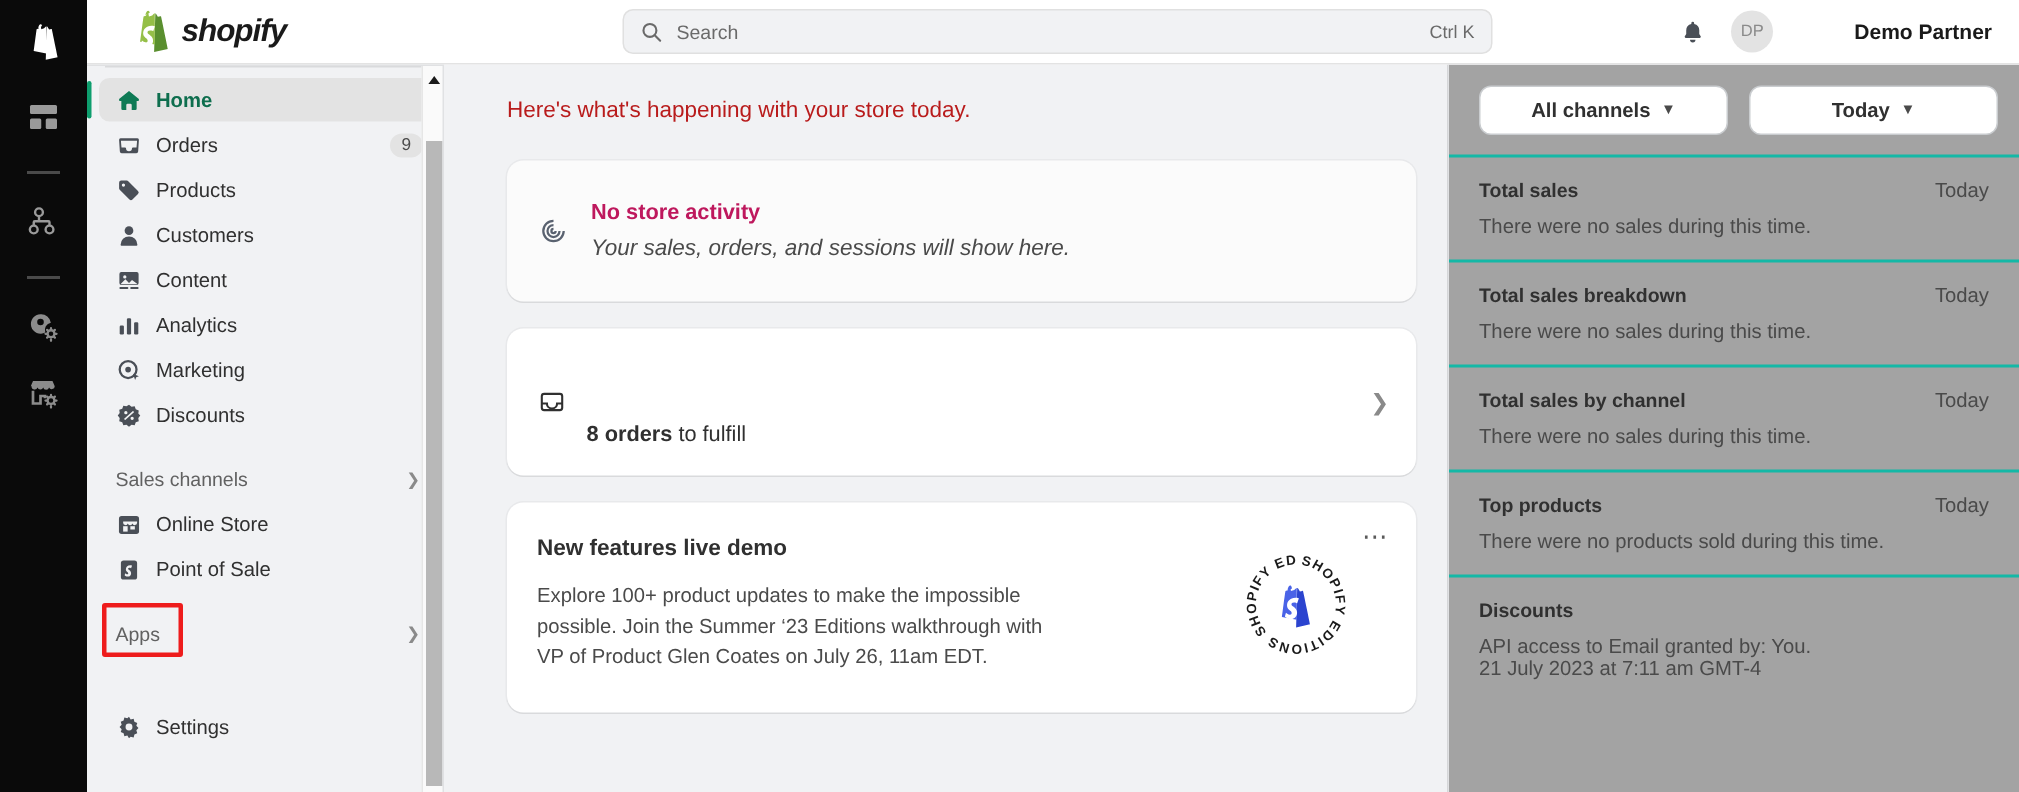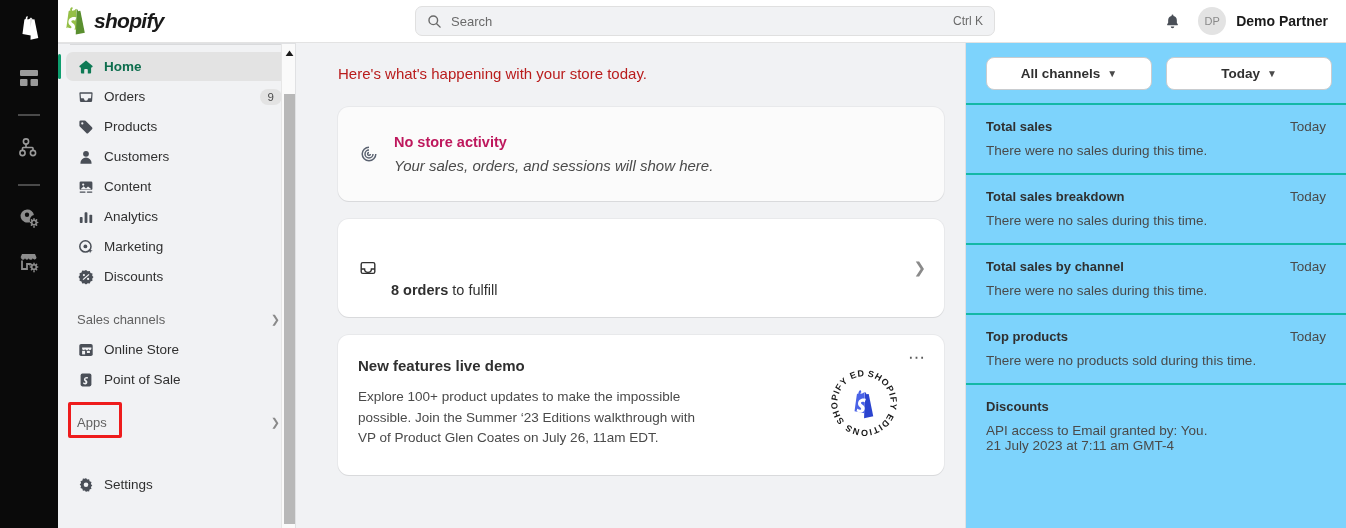--- a/index.html
+++ b/index.html
@@ -30,42 +30,42 @@
   
   .right-of-rail { display: flex; flex-direction: column; width: 1288px; height: 528px; }
 
   
   .topbar {
     height: 43px; background: #ffffff;
     display: flex; align-items: center;
     border-bottom: 1px solid #e3e3e3;
     flex: 0 0 43px; position: relative;
   }
-  .brand { display: flex; align-items: center; gap: 7px; padding-left: 3px; width: 357px; }
+  .brand { display: flex; align-items: center; gap: 7px; padding-left: 30px; width: 357px; }
   .brand-word { font-size: 21px; font-weight: bold; font-style: italic; letter-spacing: -0.7px; color: #1a1a1a; }
 
   .searchwrap { flex: 0 0 580px; display: flex; justify-content: center; }
   .search {
     width: 580px; height: 30px;
     background: #f1f2f4; border: 1px solid #e0e0e0; border-radius: 7px;
     display: flex; align-items: center; padding: 0 11px; gap: 9px;
   }
   .search .ph { flex: 1; font-size: 13px; color: #6a6a6a; }
   .search .kbd { font-size: 12px; color: #6a6a6a; }
 
   .topright { flex: 1; display: flex; align-items: center; justify-content: flex-end; gap: 12px; padding-right: 18px; }
   .bell { width: 28px; height: 28px; display: flex; align-items: center; justify-content: center; border-radius: 6px; }
   .userchip { display: flex; align-items: center; gap: 10px; }
   .avatar {
     width: 28px; height: 28px; border-radius: 50%;
     background: #e3e3e3; color: #8a8a8a;
     font-size: 11px; font-weight: normal;
     display: flex; align-items: center; justify-content: center;
   }
-  .uname { font-size: 14px; color: #1a1a1a; font-weight: 600; }
+  .uname { font-size: 14px; color: #1a1a1a; font-weight: 600; margin-left: 44px; }
 
   
   .bodyrow { flex: 1; display: flex; min-height: 0; }
 
   
   .nav {
     width: 238px; flex: 0 0 238px;
     background: #f1f2f4;
     position: relative; overflow: hidden;
     padding-top: 8px;
@@ -148,21 +148,21 @@
   .promo-title { font-size: 15px; font-weight: bold; color: #303030; margin-bottom: 13px; }
   .promo-body { font-size: 13.5px; color: #4a4a4a; line-height: 1.52; max-width: 345px; }
   .promo-right { width: 120px; display: flex; align-items: center; justify-content: center; }
   .promo-dots { position: absolute; top: 14px; right: 18px; color: #5a5a5a; font-size: 17px; letter-spacing: 1px; line-height: 1; }
 
   .editions-badge { width: 72px; height: 72px; }
 
   
   .rpanel {
     width: 381px; flex: 0 0 381px;
-    background: #7dd3fc;
+    background: #a3a3a3;
     border-left: 1px solid #e0e1e3;
     display: flex; flex-direction: column;
     overflow: hidden;
   }
   .rpanel-filters { display: flex; gap: 14px; padding: 14px 14px 13px 20px; }
   .filterbtn {
     flex: 1; height: 33px;
     border: 1px solid #c9cccf; border-radius: 8px;
     background: #fff;
     display: flex; align-items: center; justify-content: center; gap: 7px;

